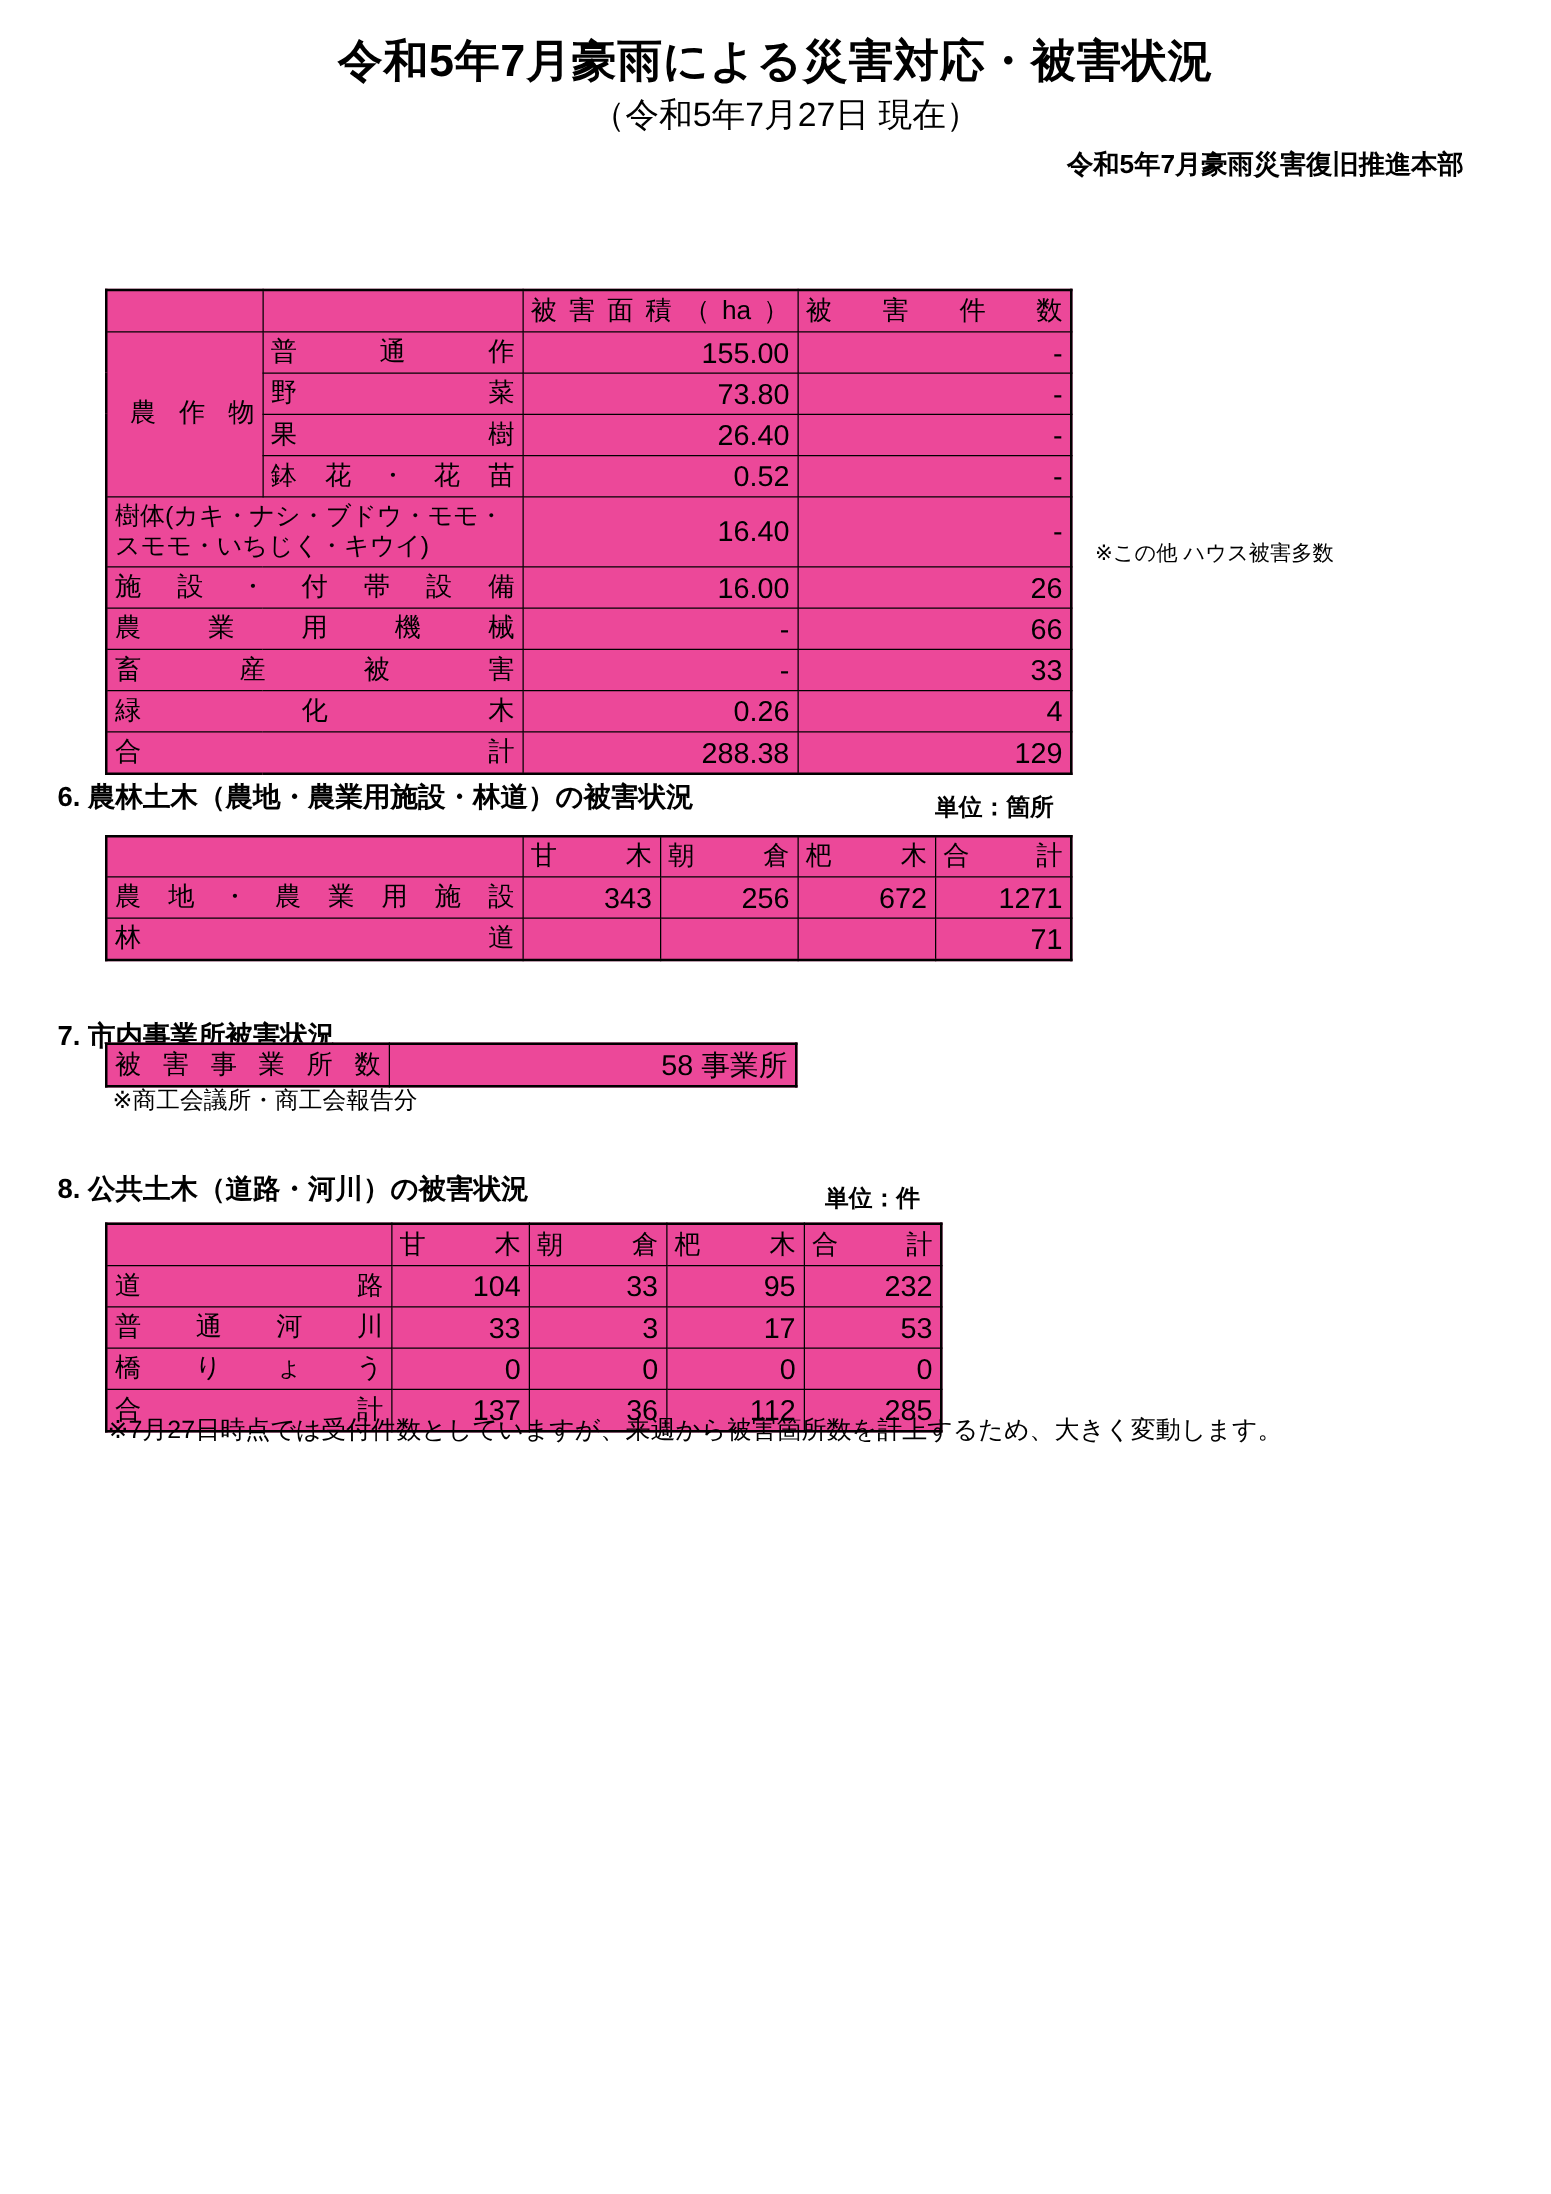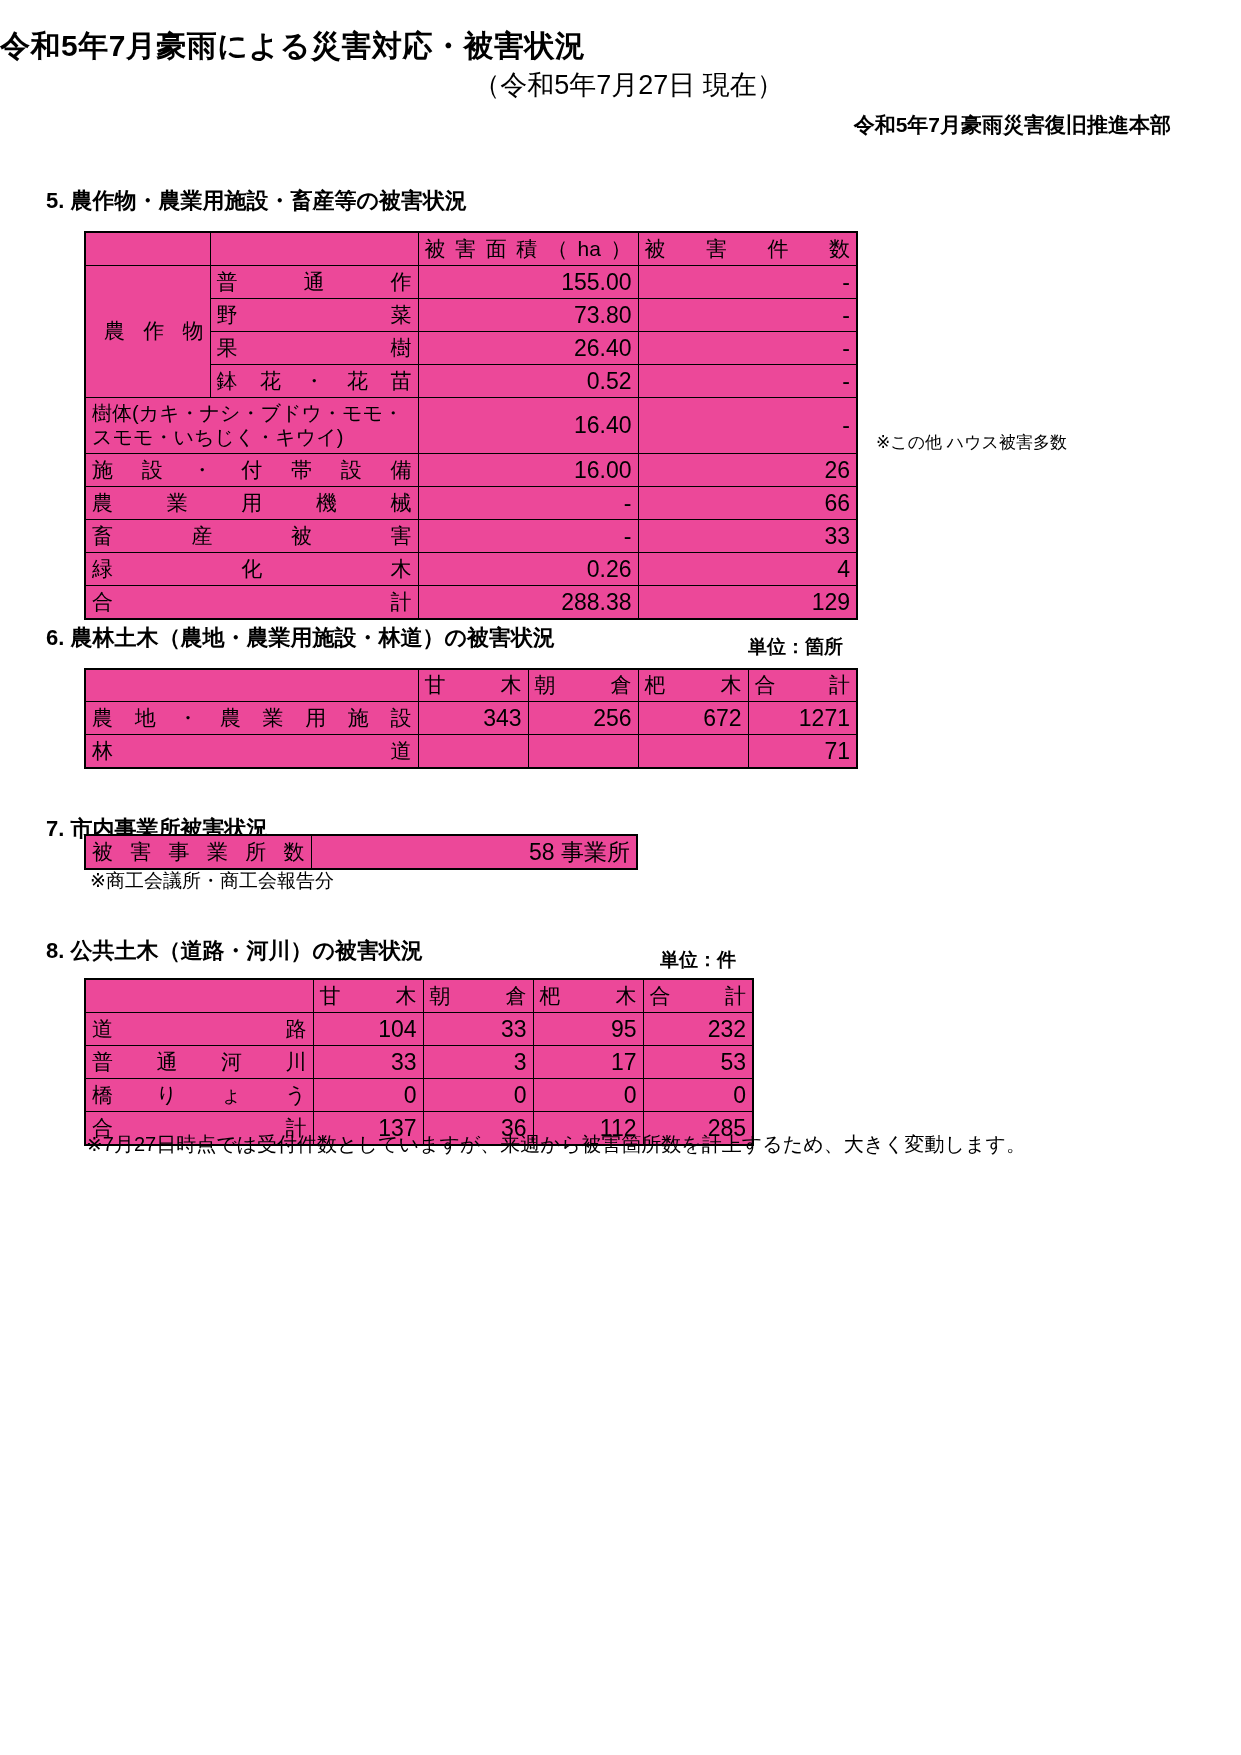--- a/index.html
+++ b/index.html
@@ -19,22 +19,22 @@
   .page {
     position: relative;
     width: 1241px;
     height: 1755px;
     box-sizing: border-box;
     padding: 0;
   }
 
   
   .doc-title {
-    text-align: left;
-    font-size: 30px;
+    text-align: center;
+    font-size: 36px;
     font-weight: bold;
     letter-spacing: 0.5px;
     margin: 28px 0 0 0;
     line-height: 1.18;
   }
   .doc-subtitle {
     text-align: center;
     font-size: 27px;
     font-weight: normal;
     margin: 6px 0 0 16px;
@@ -181,21 +181,20 @@
 </style>
 </head>
 <body>
 
 <div class="page">
 
   <div class="doc-title">令和5年7月豪雨による災害対応・被害状況</div>
   <div class="doc-subtitle">（令和5年7月27日  現在）</div>
   <div class="doc-org">令和5年7月豪雨災害復旧推進本部</div>
 
-  <div class="section-heading sec5-head">5. 農作物・農業用施設・畜産等の被害状況</div>
 
   <table class="grid outer-thick" id="table5">
     <colgroup>
       <col style="width:125px">
       <col style="width:208px">
       <col style="width:220px">
       <col style="width:219px">
     </colgroup>
     <tbody>
       <tr>

